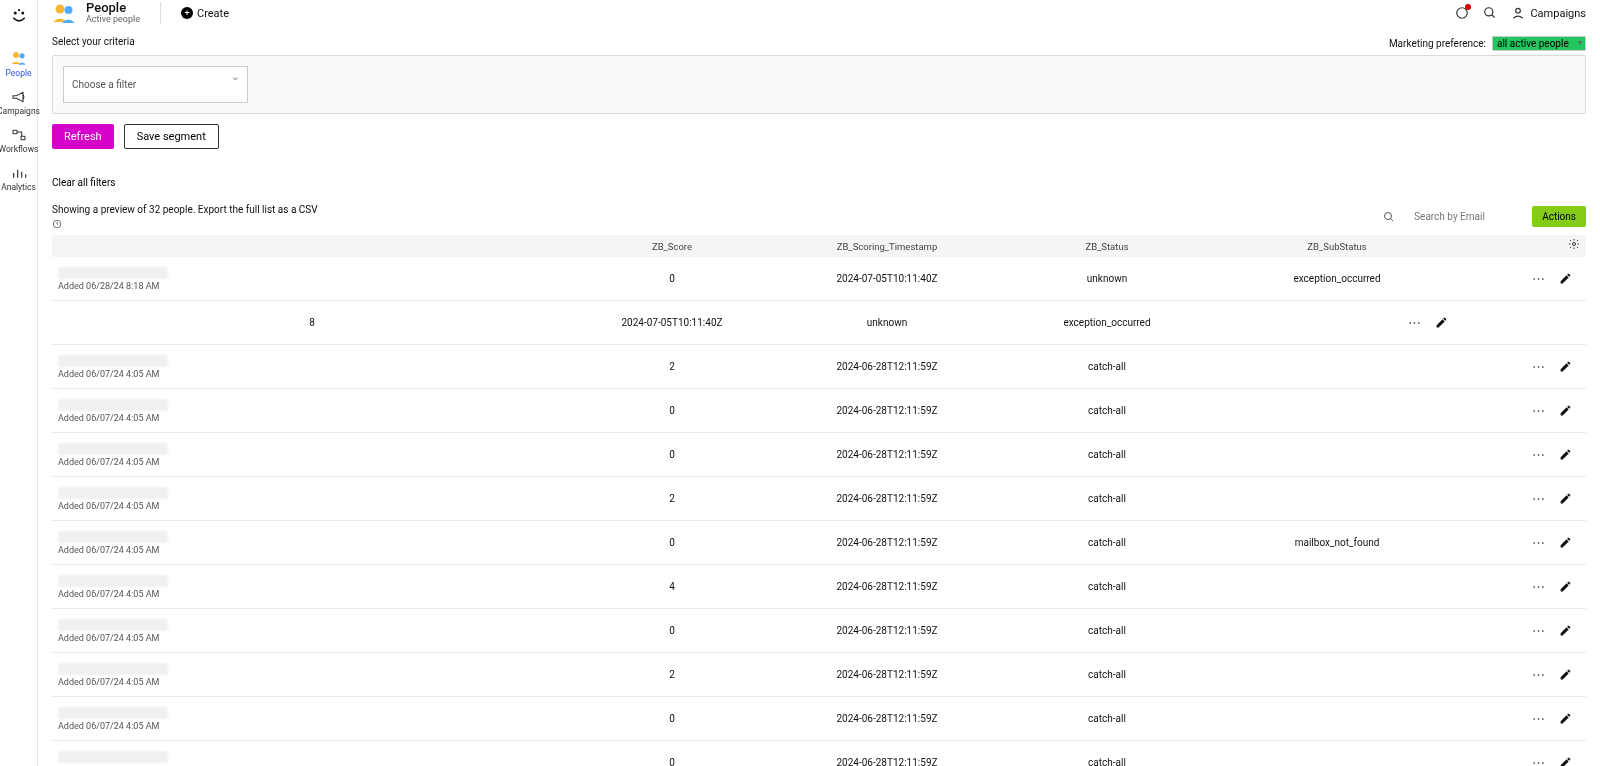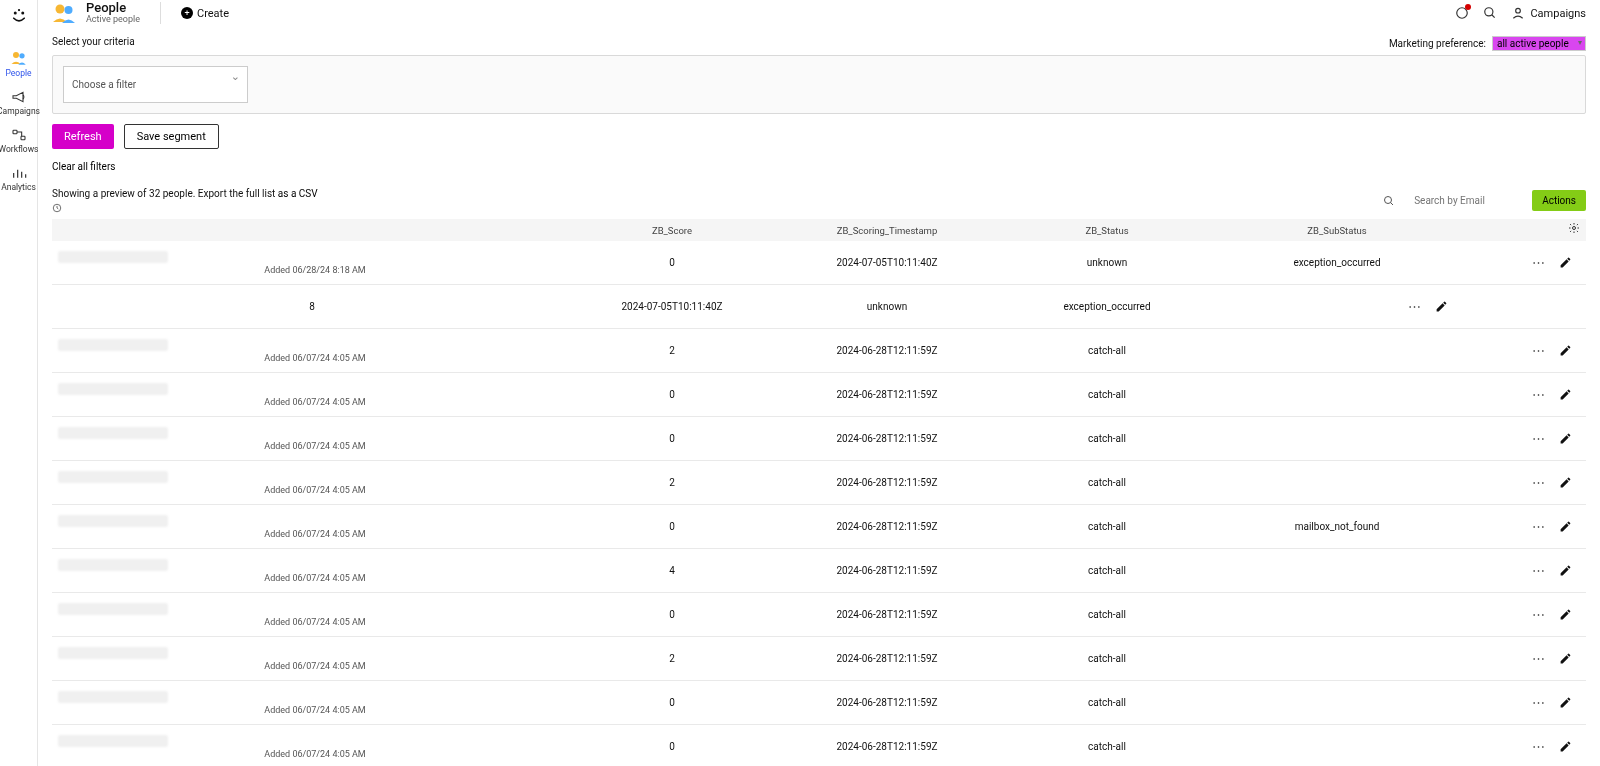--- a/index.html
+++ b/index.html
@@ -21,48 +21,48 @@
 .vsep { width:1px; height:22px; background:#ddd; margin: 0 10px; }
 .create-link { display:flex; align-items:center; gap:4px; font-size:11px; cursor:pointer; }
 .create-link .plus-circle { width:12px;height:12px;border-radius:50%;background:#000;color:#fff;display:inline-flex;align-items:center;justify-content:center;font-size:9px;line-height:1; }
 .topbar-right { display:flex; align-items:center; gap:14px; font-size:11px; }
 .notif-badge { position:relative; }
 .notif-badge::after { content:''; position:absolute; top:-2px; right:-2px; width:6px;height:6px;border-radius:50%;background:#d40000; }
 .icon-btn { cursor:pointer; display:inline-flex; align-items:center; }
 .user-block { display:flex; align-items:center; gap:5px; }
 .criteria-row { display:flex; align-items:flex-start; justify-content:space-between; padding: 6px 14px 4px 14px; font-size:10px; }
 .criteria-right { display:flex; align-items:center; gap:6px; font-size:10px; }
-.criteria-right select, .pref-select { font-size:10px; border:1px solid #ccc; padding:1px 16px 1px 4px; background:#d946ef; appearance:none; position:relative; }
+.criteria-right select, .pref-select { font-size:10px; border:1px solid #ccc; padding:1px 16px 1px 4px; background:#22c55e; appearance:none; position:relative; }
 .pref-wrap { position:relative; display:inline-block; }
 .pref-wrap::after { content:'▾'; position:absolute; right:4px; top:2px; font-size:8px; color:#666; pointer-events:none;}
 .filter-strip { margin: 0 14px; border:1px solid #d9d9d9; background:#fafafa; padding:10px; border-radius:2px; }
 .filter-select { width:185px; height:37px; border:1px solid #ccc; background:#fff; font-size:10px; padding:0 22px 0 8px; color:#555; appearance:none; position:relative; }
 .filter-select-wrap { position:relative; display:inline-block; }
 .filter-select-wrap::after { content:'⌄'; position:absolute; right:8px; top:4px; font-size:11px; color:#888; pointer-events:none; }
 .actions-row { display:flex; align-items:center; gap:10px; padding: 10px 14px 4px 14px; }
 .btn-primary { background:#d500c9; color:#fff; border:none; padding:6px 12px; font-size:11px; border-radius:2px; cursor:pointer; }
 .btn-secondary { background:#fff; border:1px solid #333; padding:5px 12px; font-size:11px; border-radius:2px; cursor:pointer; }
-.clear-filters { padding: 2px 14px 10px 14px; }
+.clear-filters { padding: 2px 14px 10px 14px; margin-top: 16px; }
 .clear-filters a { font-size:10px; color:#000; cursor:pointer; }
 .preview-row { display:flex; align-items:center; justify-content:space-between; padding: 4px 14px 6px 14px; font-size:10px; }
 .preview-left { display:flex; flex-direction:column; gap:4px;}
 .preview-left .prvtext a { color:#000; }
 .preview-left .clockicon { font-size:10px; color:#666; }
 .preview-right { display:flex; align-items:center; gap:8px; }
 .search-wrap { display:flex; align-items:center; gap:19px; border:none;justify-content:space-between; }
 .search-wrap input { border:none; outline:none; font-size:10px; width:110px; }
 .actions-btn { background:#84cc16; border:none; padding:5px 10px; font-size:10px; border-radius:2px; cursor:pointer; }
 .table { flex:1; overflow-y:auto; margin:0 14px; }
 .thead { display:grid; grid-template-columns: 520px 200px 230px 210px 250px 1fr; background:#f5f5f5; font-size:9.5px; color:#444; height:22px; align-items:center; position:relative; }
 .thead .th { text-align:center; }
 .thead .th.first { text-align:left; padding-left:6px;}
 .thead .settings-gear { position:absolute; right:6px; top:3px; cursor:pointer; font-size:11px; }
 .row { display:grid; grid-template-columns: 520px 200px 230px 210px 250px 1fr; border-bottom:1px solid #e9e9e9; font-size:10px; align-items:center; min-height:44px; }
 .row .cell { text-align:center; }
-.row .cell.first { text-align:center; padding:6px 0 6px 6px; display:flex; flex-direction:column; gap:2px;}
+.row .cell.first { text-align:left; padding:6px 0 6px 6px; display:flex; flex-direction:column; gap:2px;}
 .row .email-redacted { width:110px; height:12px; background:#f0f0f0; border-radius:2px; filter:blur(1px); }
 .row .added { font-size:9px; color:#555; }
 .row .row-actions { display:flex; justify-content:flex-end; align-items:center; gap:14px; padding-right:14px; }
 .row .row-actions .more, .row .row-actions .edit { cursor:pointer; font-size:13px; color:#333; }
 .last-email-row { padding:6px 0 6px 20px; font-size:10px; }
 svg { display:block; }
 </style>
 </head>
 <body>
 

